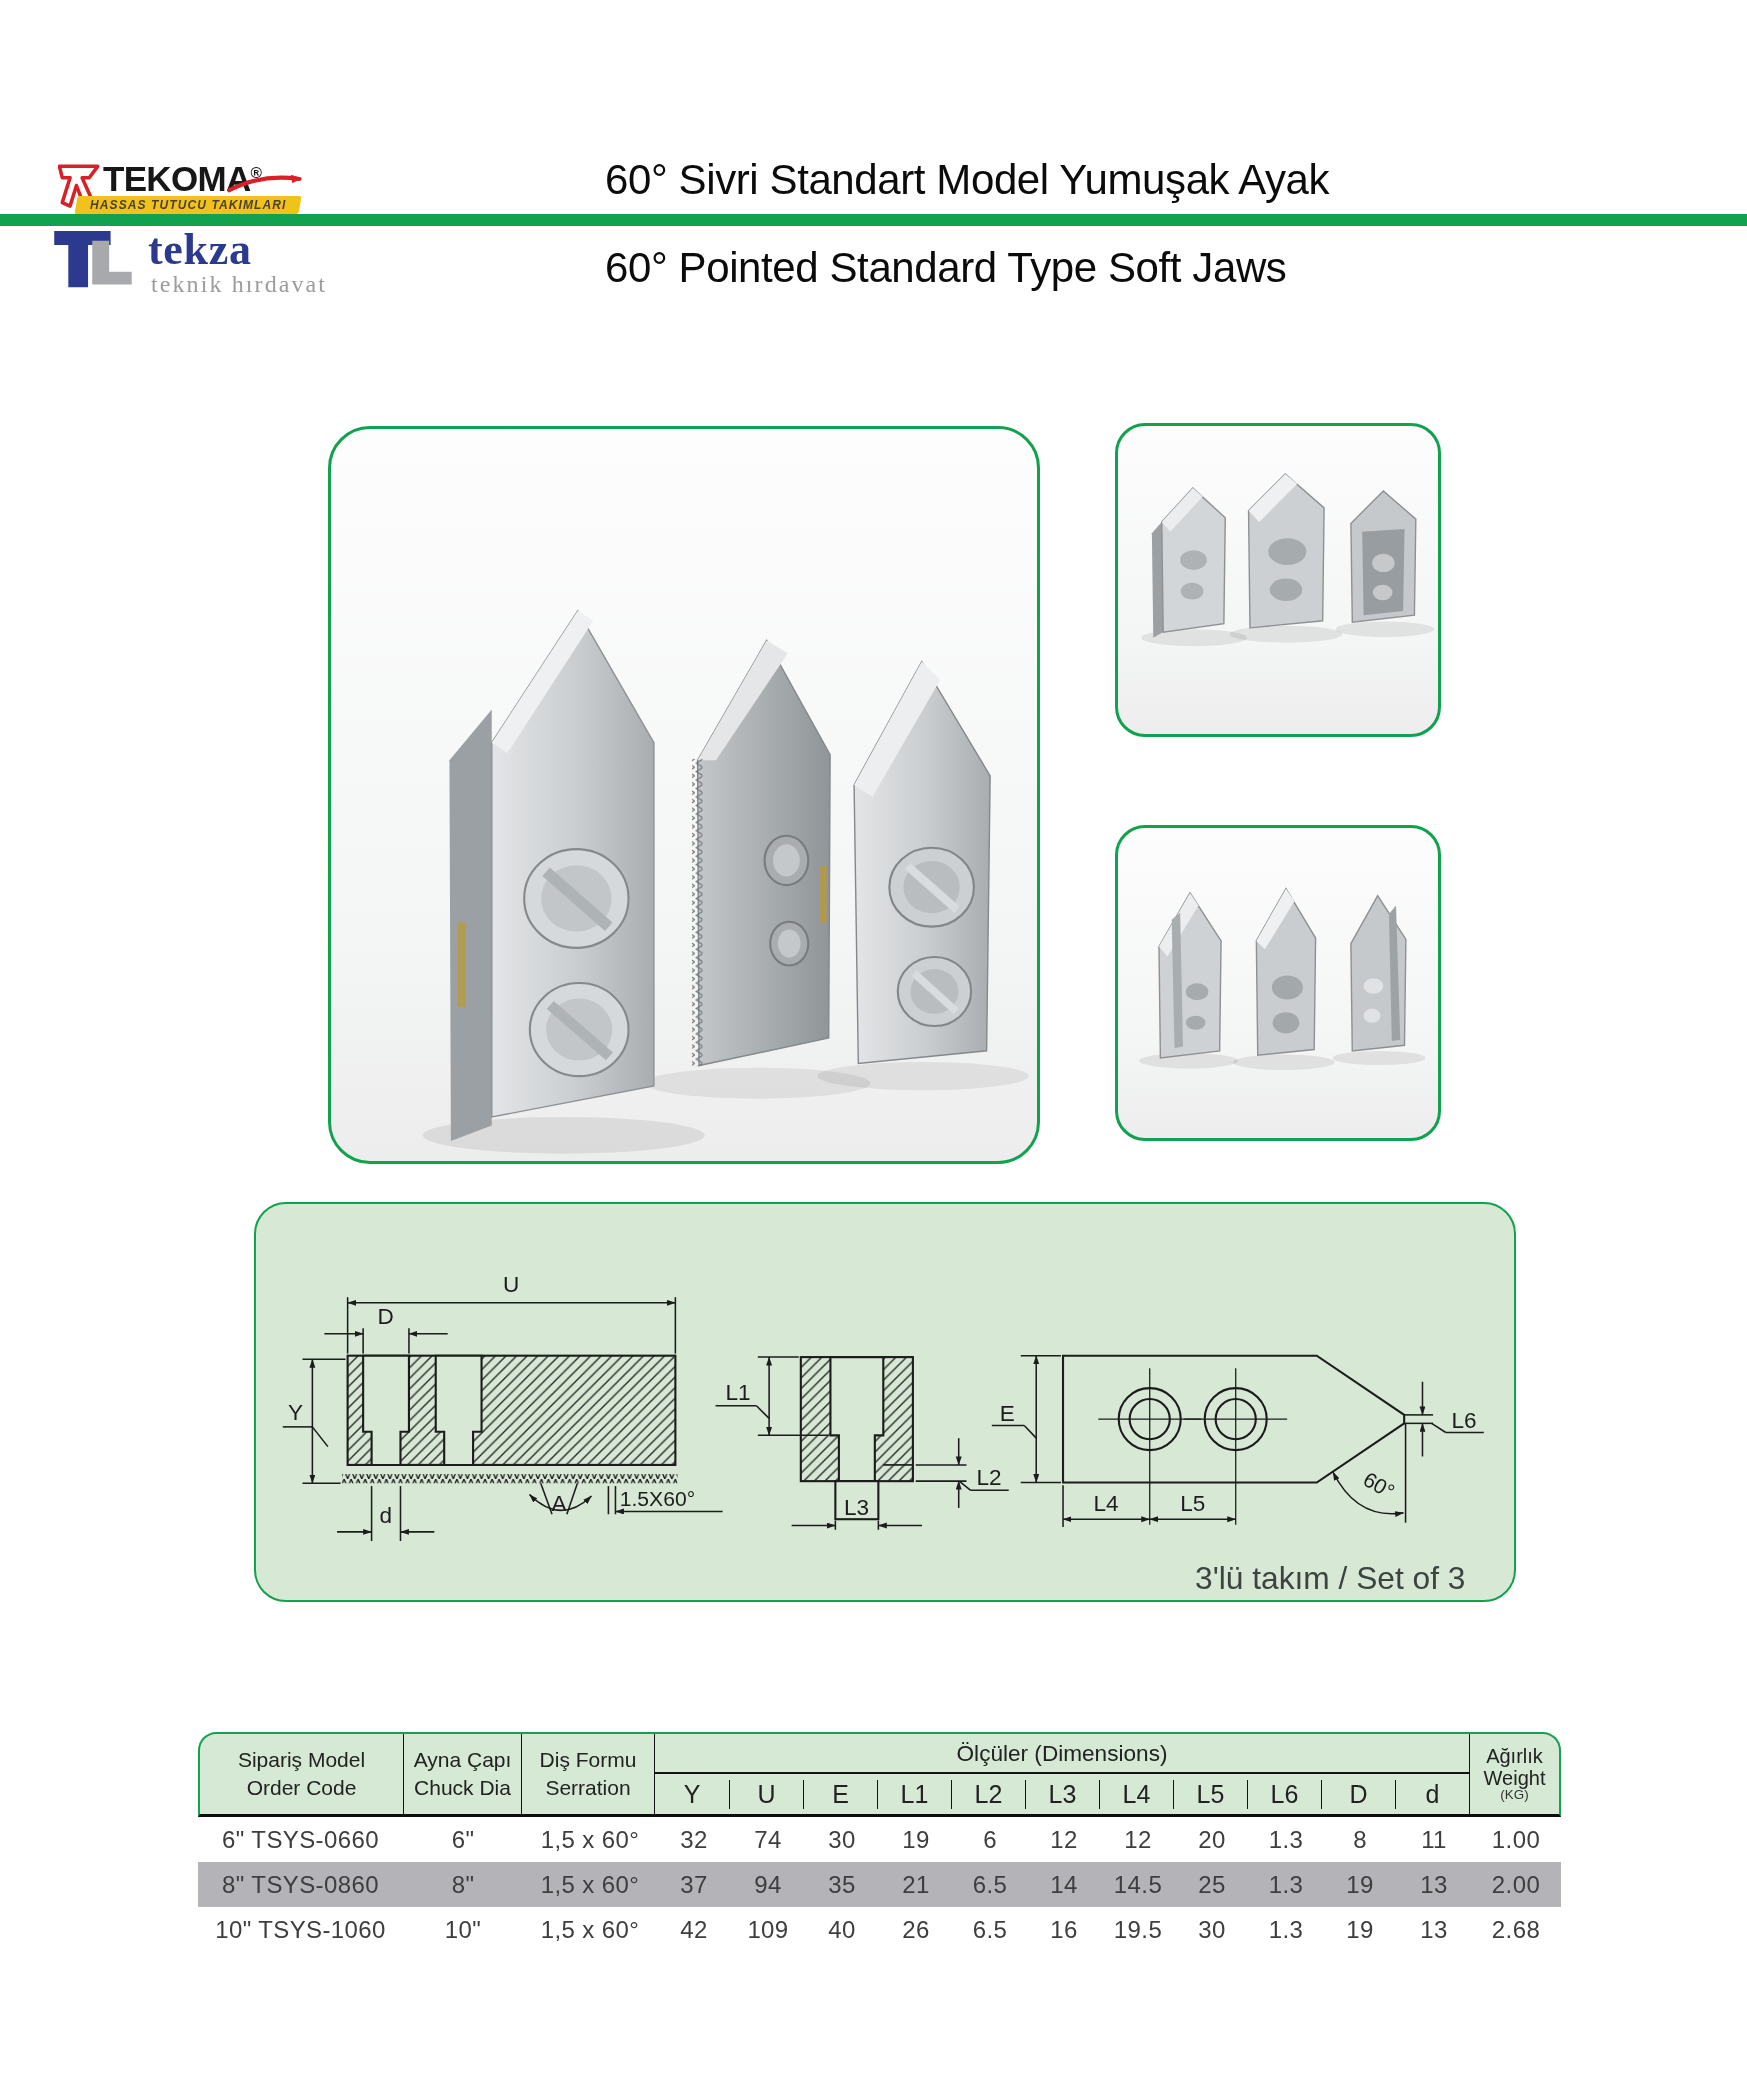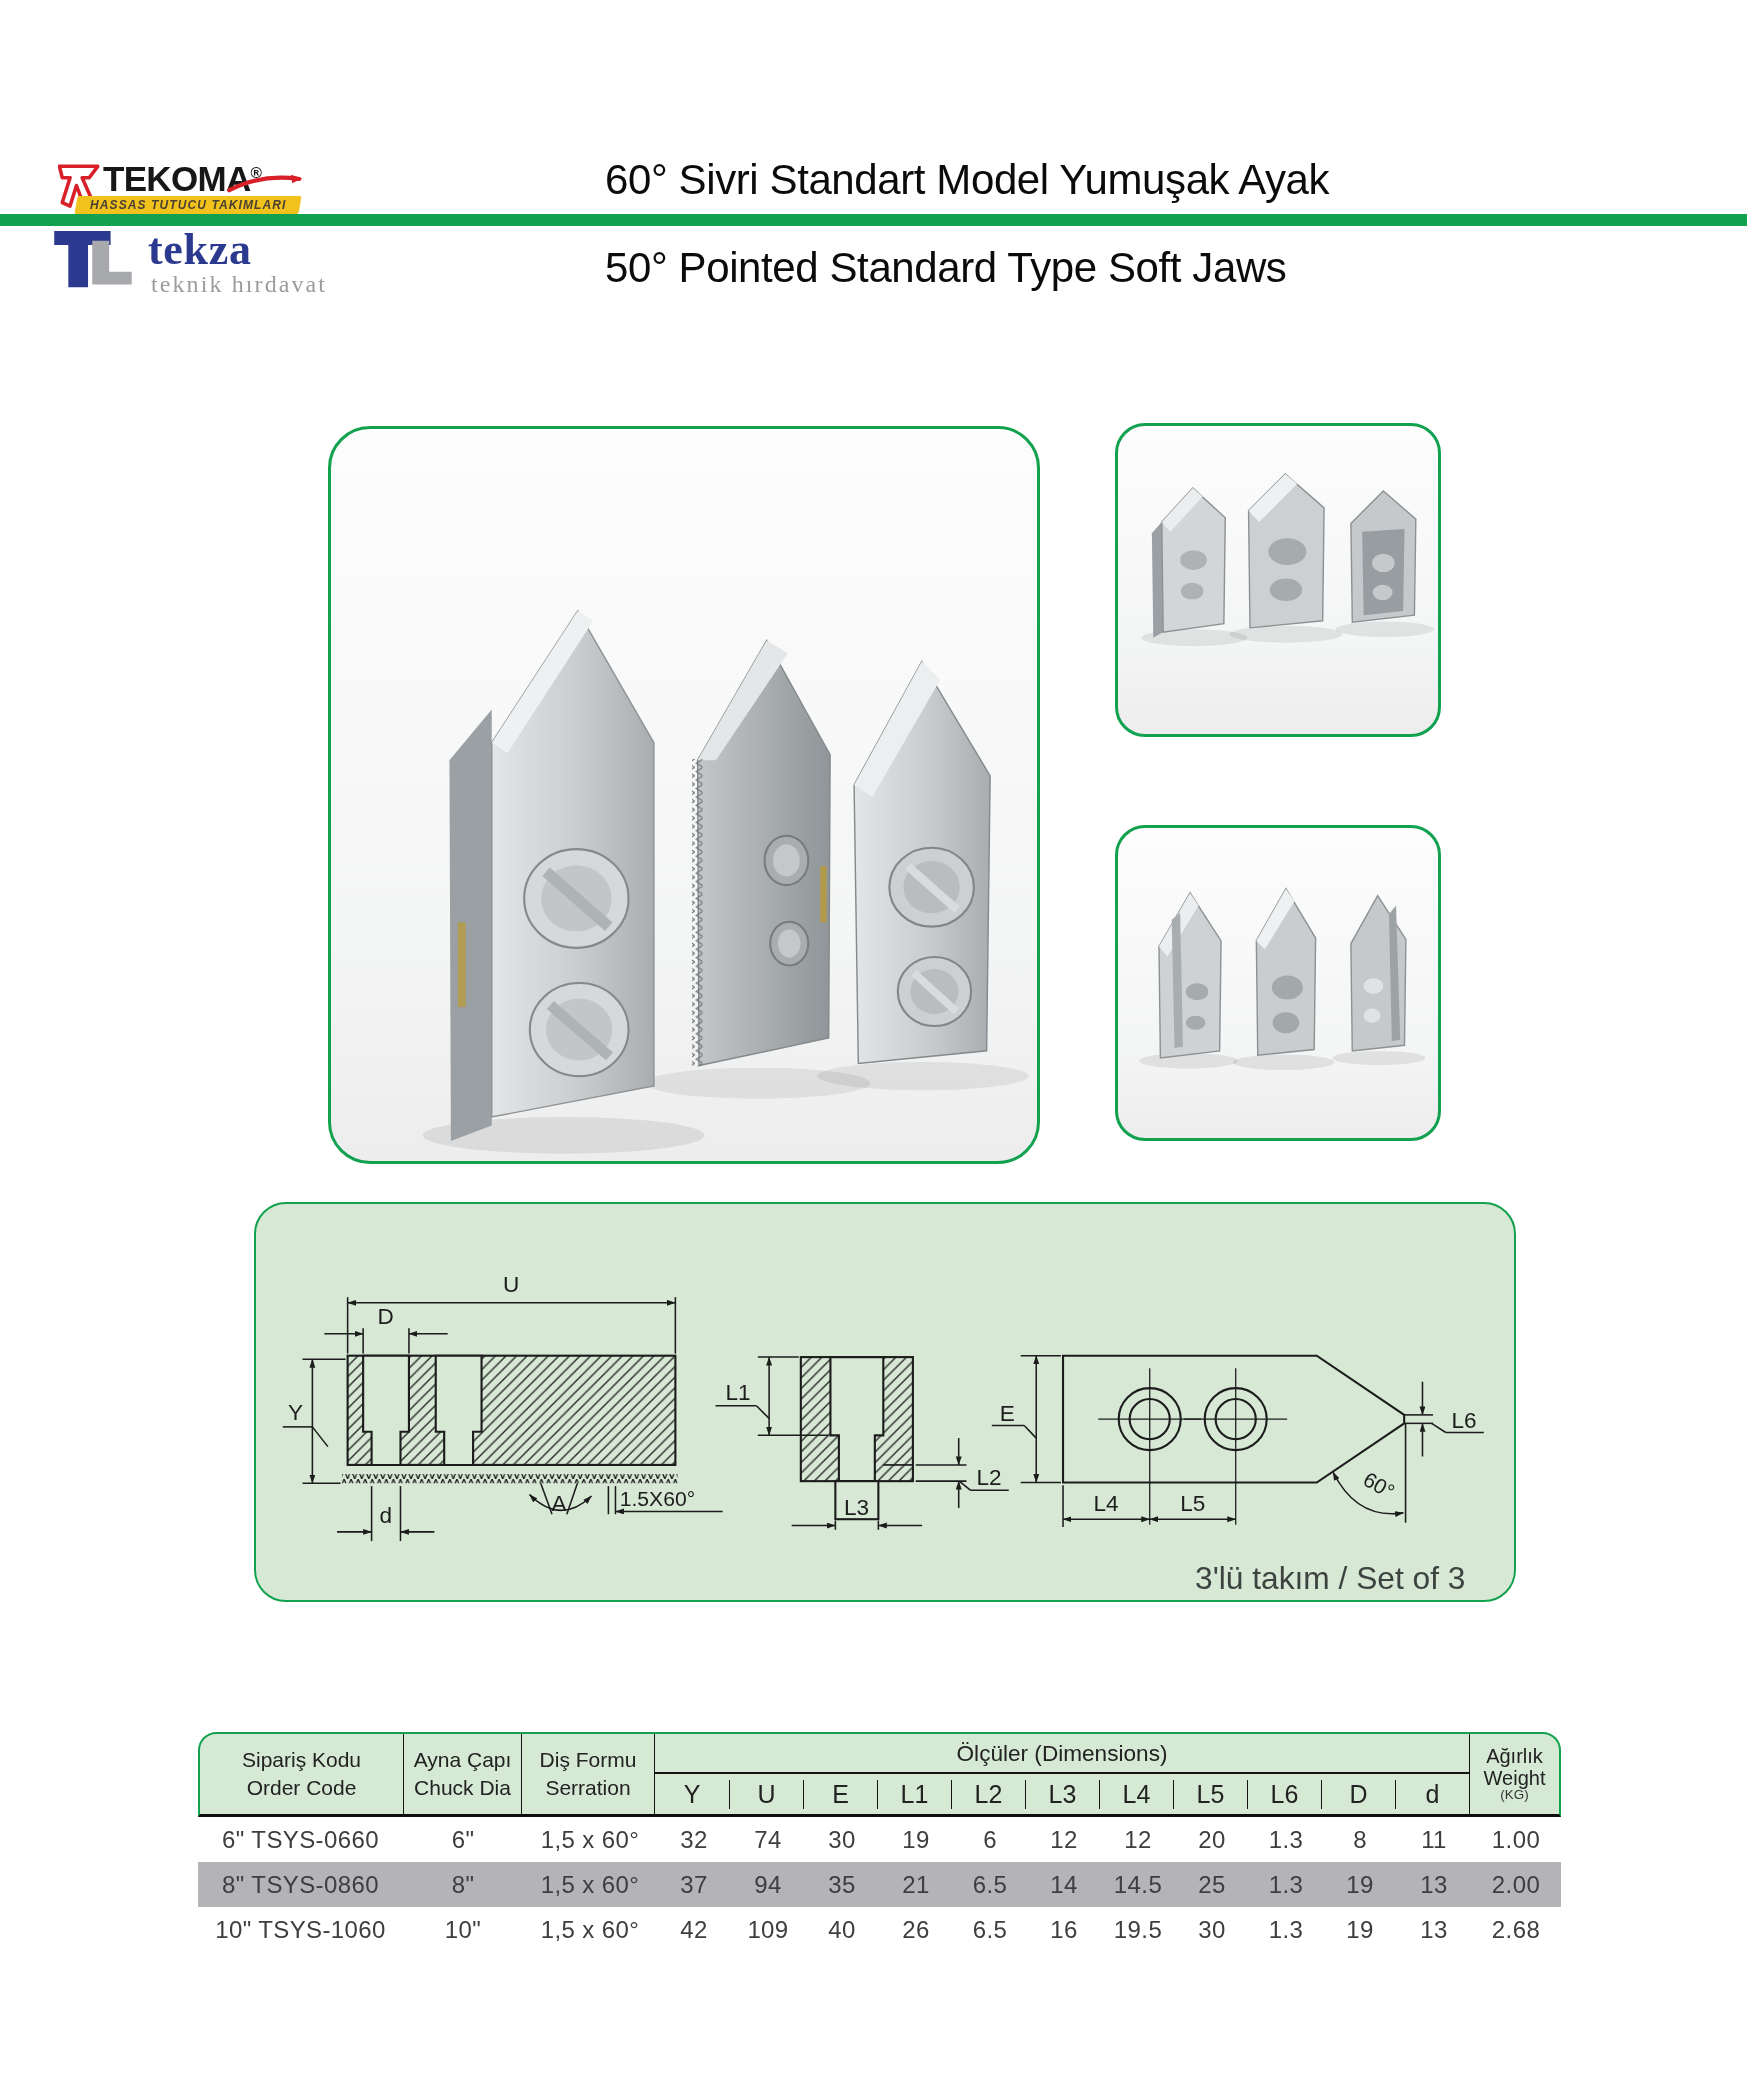--- a/index.html
+++ b/index.html
@@ -100,21 +100,21 @@
   <div class="tekza-logo">
     <svg class="tekza-mark" width="85" height="62" viewBox="0 0 120 88">
       <path d="M0,0 H80 V20 H48 V80 H20 V20 H0 Z" fill="#2b3a8f"></path>
       <path d="M54,14 H78 V58 H110 V76 H54 Z" fill="#a7a9ac"></path>
     </svg>
     <div class="tekza-word">tekza</div>
     <div class="tekza-sub">teknik hırdavat</div>
   </div>
 
   <div class="title title-tr">60° Sivri Standart Model Yumuşak Ayak</div>
-  <div class="title title-en">50° Pointed Standard Type Soft Jaws</div>
+  <div class="title title-en">60° Pointed Standard Type Soft Jaws</div>
 
   <div class="photo-box photo-main">
     <svg width="705" height="731" viewBox="0 0 1000 1037">
       <defs>
         <linearGradient id="j-g1" x1="0" y1="0" x2="1" y2="0">
           <stop offset="0" stop-color="#e3e5e7"></stop>
             <stop offset="0.55" stop-color="#c9ccce"></stop>
             <stop offset="1" stop-color="#a9adb0"></stop>
         </linearGradient>
         <linearGradient id="j-g2" x1="0" y1="0" x2="1" y2="0">
@@ -355,21 +355,21 @@
       <text class="dlab" x="1329" y="436" text-anchor="middle">L5</text>
       <text class="dlab" x="1714" y="318" text-anchor="middle">L6</text>
       <text class="dlab dlab-sm" x="1588" y="408" text-anchor="middle" transform="rotate(30 1588 408)">60°</text>
       <text class="set-label" x="1716" y="546" text-anchor="end">3'lü takım /  Set of 3</text>
     </svg>
   </div>
 
   <div class="spec-table">
     <div class="thead">
       <div class="hc c-order">
-        <div class="l1">Sipariş Kodu</div>
+        <div class="l1">Sipariş Model</div>
         <div class="l2">Order Code</div>
       </div>
       <div class="hc c-chuck">
         <div class="l1">Ayna Çapı</div>
         <div class="l2">Chuck Dia</div>
       </div>
       <div class="hc c-serr">
         <div class="l1">Diş Formu</div>
         <div class="l2">Serration</div>
       </div>

